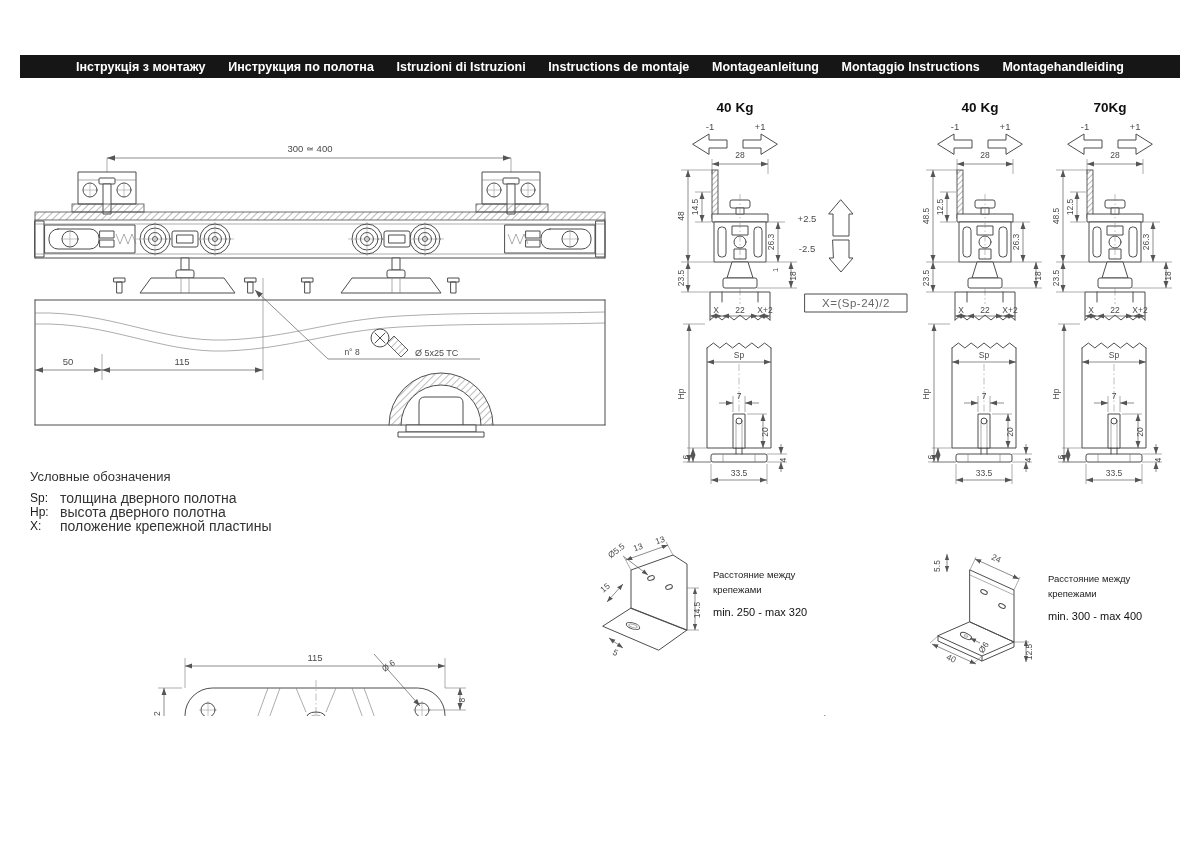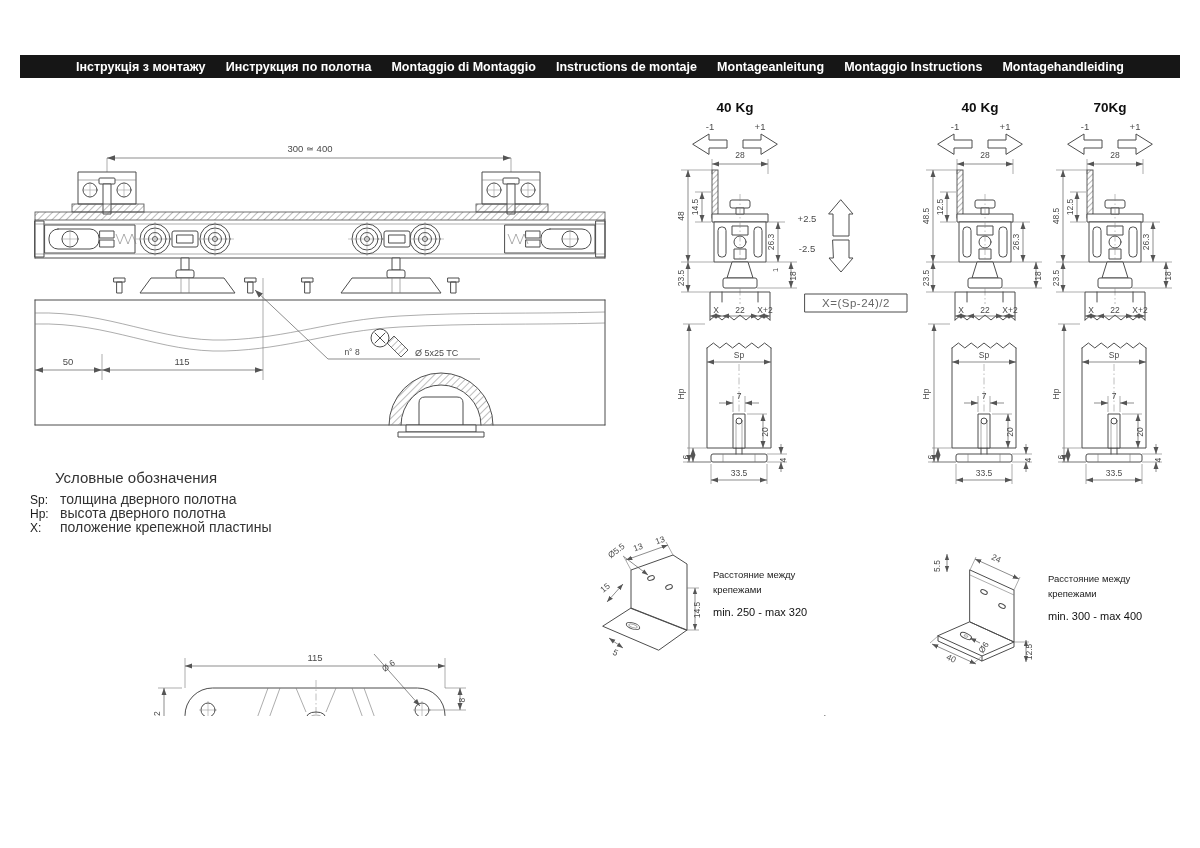--- a/index.html
+++ b/index.html
@@ -17,34 +17,34 @@
   .cl{fill:none;stroke:#8a8a8a;stroke-width:.55;stroke-dasharray:7 2.5 1.5 2.5}
   .thin{fill:none;stroke:#8a8a8a;stroke-width:.5}
   .td{font-size:8.5px;fill:#4a4a4a;text-anchor:middle}
   .td9{font-size:9.5px;fill:#4a4a4a;text-anchor:middle}
   .tt{font-size:13.5px;font-weight:bold;fill:#101010;text-anchor:middle}
   .tf{font-size:11.5px;fill:#666;text-anchor:middle;letter-spacing:.5px}
   .as{text-anchor:start}
   .tnote{font-size:9.5px;fill:#222;text-anchor:start}
   .tnote2{font-size:11px;fill:#111;text-anchor:start}
   .legend{position:absolute;left:30px;top:469px;width:280px}
-  .legend-title{font-size:15px;color:#333;margin-left:25px;margin-bottom:7px}
-  .legend-row{display:flex;align-items:flex-end;height:14px}
+  .legend-title{font-size:13px;color:#333;margin-bottom:7px}
+  .legend-row{display:flex;align-items:center;height:14px}
   .legend-sym{width:30px;font-size:12px;color:#1c1c1c}
   .legend-desc{font-size:14px;color:#333}
 </style>
 </head>
 <body>
 
 <div class="canvas">
 
   <div class="header">
     <span>Інструкція з монтажу</span>
     <span>Инструкция по полотна</span>
-    <span>Montaggio di Montaggio</span>
+    <span>Istruzioni di Istruzioni</span>
     <span>Instructions de montaje</span>
     <span>Montageanleitung</span>
     <span>Montaggio Instructions</span>
     <span>Montagehandleiding</span>
   </div>
 
   <svg style="left:30px;top:128px" width="580" height="322" viewBox="0 0 580 322">
     <defs>
       <marker id="ra" viewBox="0 0 10 10" refX="9" refY="5" markerWidth="9" markerHeight="9" orient="auto-start-reverse" markerUnits="userSpaceOnUse">
           <path d="M0,1.8 L9,5 L0,8.2 Z" fill="#555"></path>

